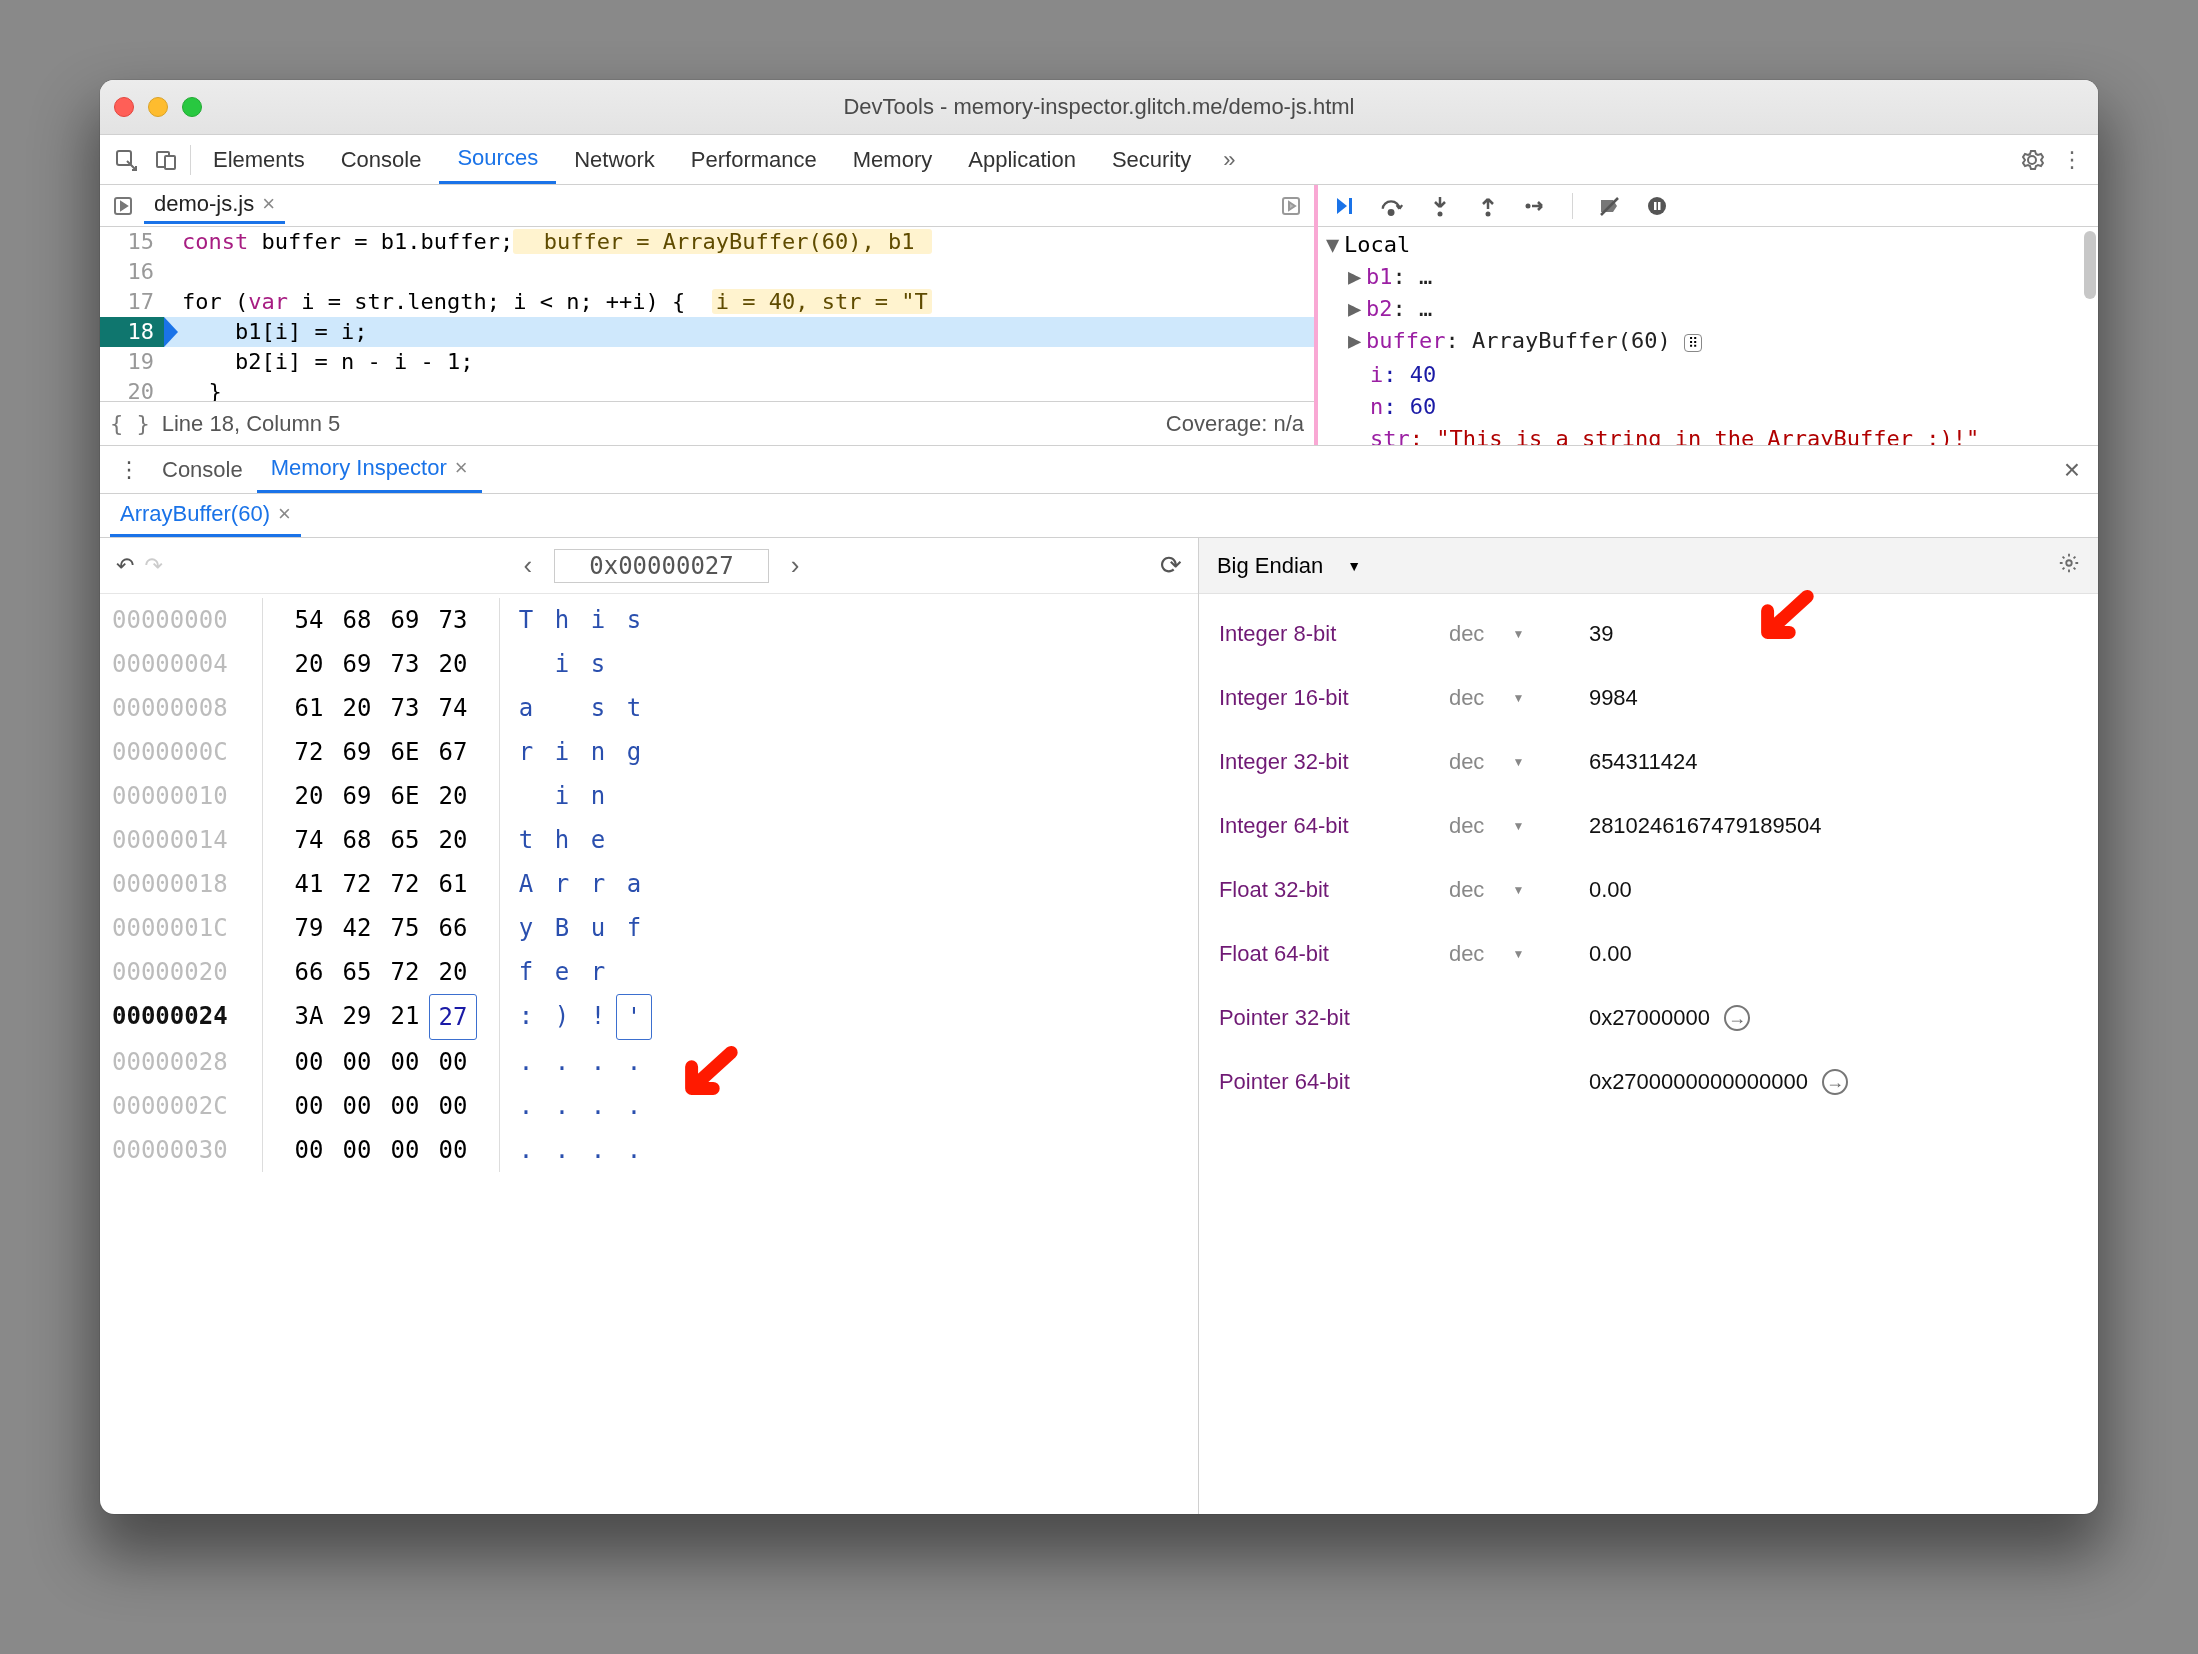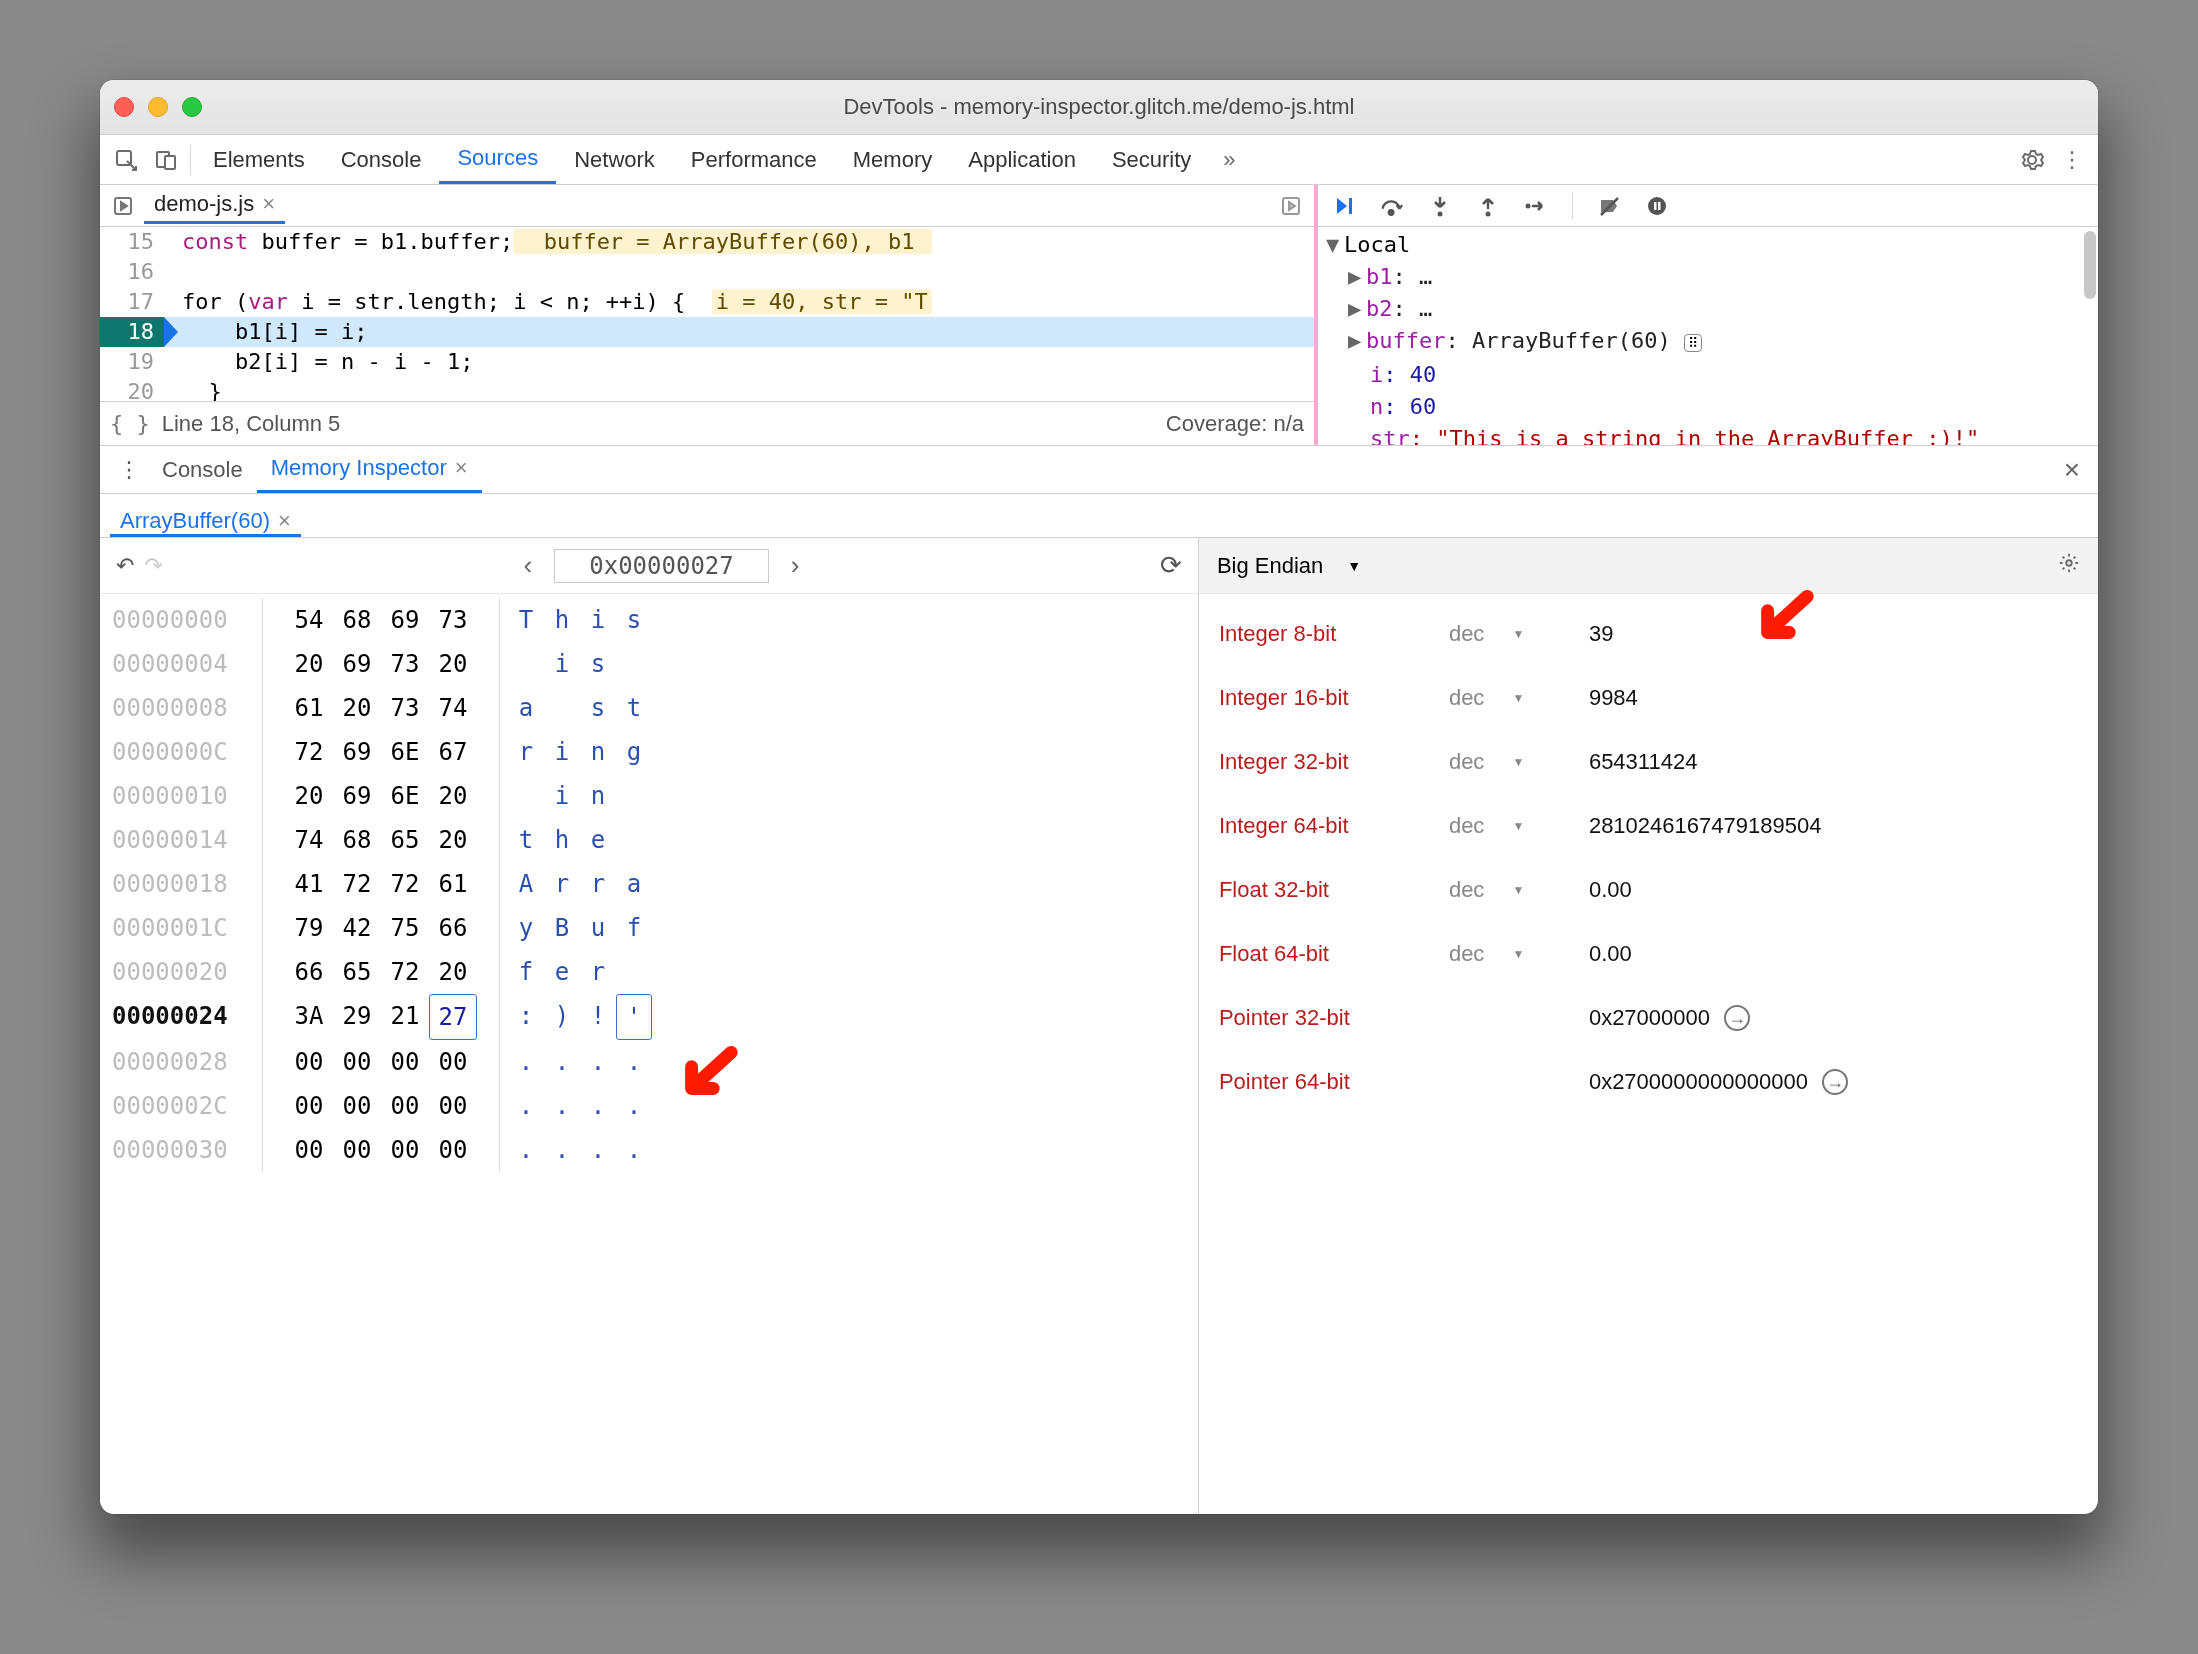--- a/index.html
+++ b/index.html
@@ -79,21 +79,21 @@
   .scope .val{color:#222;}
   .scope .valstr{color:#b00000;}
   .scope .vscroll{position:absolute; right:2px; top:4px; width:12px; height:68px; background:#c7c7c7; border-radius:6px;}
   
   .drawer{flex:1; display:flex; flex-direction:column; border-top:1px solid #d0d0d0;}
   .drawer-tabs{height:48px; border-bottom:1px solid #d0d0d0; display:flex; align-items:center; padding:0 10px; color:#555;}
   .drawer-tabs .tab{padding:0 14px; height:100%; display:flex; align-items:center; gap:8px;}
   .drawer-tabs .tab.active{color:#1a73e8; border-bottom:3px solid #1a73e8;}
   .drawer-tabs .sp{flex:1;}
   .buftabs{height:44px; border-bottom:1px solid #d0d0d0; display:flex; align-items:center; padding:0 10px; color:#444;}
-  .buftabs .tab{padding:0 10px; height:100%; display:flex; align-items:flex-end; gap:8px; border-bottom:3px solid #1a73e8; color:#1a73e8;}
+  .buftabs .tab{padding:0 10px; height:100%; display:flex; align-items:center; gap:8px; border-bottom:3px solid #1a73e8; color:#1a73e8;}
   .mi-body{flex:1; display:flex; min-height:0;}
   
   .hexpane{flex:0 0 55%; border-right:1px solid #d0d0d0; display:flex; flex-direction:column;}
   .hexhead{height:56px; display:flex; align-items:center; padding:0 16px; gap:10px; color:#555; border-bottom:1px solid #e6e6e6;}
   .hexhead .addrinp{flex:0 0 auto; margin:0 auto; border:1px solid #ccc; padding:2px 34px; font-family:Menlo,monospace; font-size:24px; text-align:left;}
   .navbtn{padding:0 12px; font-size:26px; color:#666; cursor:pointer;}
   .hexgrid{flex:1; overflow:auto; padding:4px 8px 10px 12px;}
   .hexrow{display:flex; font-family:Menlo,Consolas,monospace; font-size:24px; line-height:44px;}
   .haddr{width:150px; color:#bcbcbc; }
   .haddr.bold{color:#111; font-weight:600;}
@@ -102,21 +102,21 @@
   .hb.sel{border:1.5px solid #3b6fcf; border-radius:3px; color:#1a1aa6;}
   .hascii{display:flex; border-left:1px solid #ddd; padding-left:8px;}
   .ha{width:36px; text-align:center; color:#2a4fae;}
   .ha.sel{border:1.5px solid #3b6fcf; border-radius:3px;}
   
   .valpane{flex:1; display:flex; flex-direction:column;}
   .valhead{height:56px; background:#f3f3f3; display:flex; align-items:center; padding:0 18px; border-bottom:1px solid #e2e2e2;}
   .valhead .sp{flex:1;}
   .valbody{flex:1; padding:8px 6px;}
   .vrow{display:flex; align-items:center; height:64px; padding:0 14px;}
-  .vlabel{width:230px; color:#b91c1c;}
+  .vlabel{width:230px; color:#701a75;}
   .vfmt{width:140px; color:#888; display:flex; align-items:center; gap:28px;}
   .vval{flex:1; color:#111; display:flex; align-items:center; gap:14px;}
   .arrow-circ{width:26px;height:26px;border:2px solid #777;border-radius:50%;display:inline-flex;align-items:center;justify-content:center;font-size:18px;color:#666;}
   
   .redarrow{position:absolute; width:72px; height:72px; pointer-events:none;}
   .redarrow svg{width:100%;height:100%;}
   .content{flex:1; display:flex; flex-direction:column; position:relative; min-height:0;}
   .relwrap{position:relative;}
 </style>
 </head>

